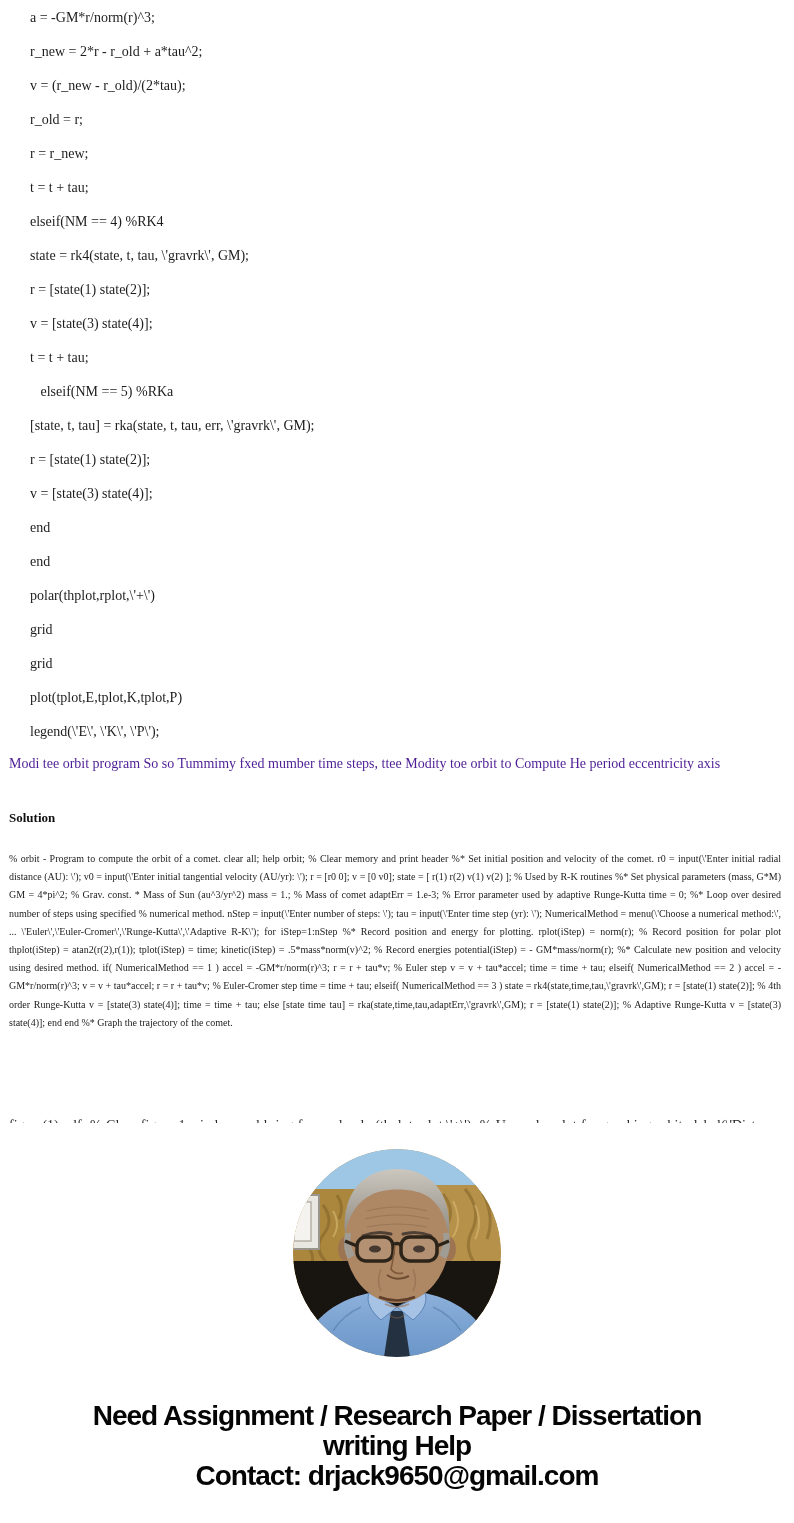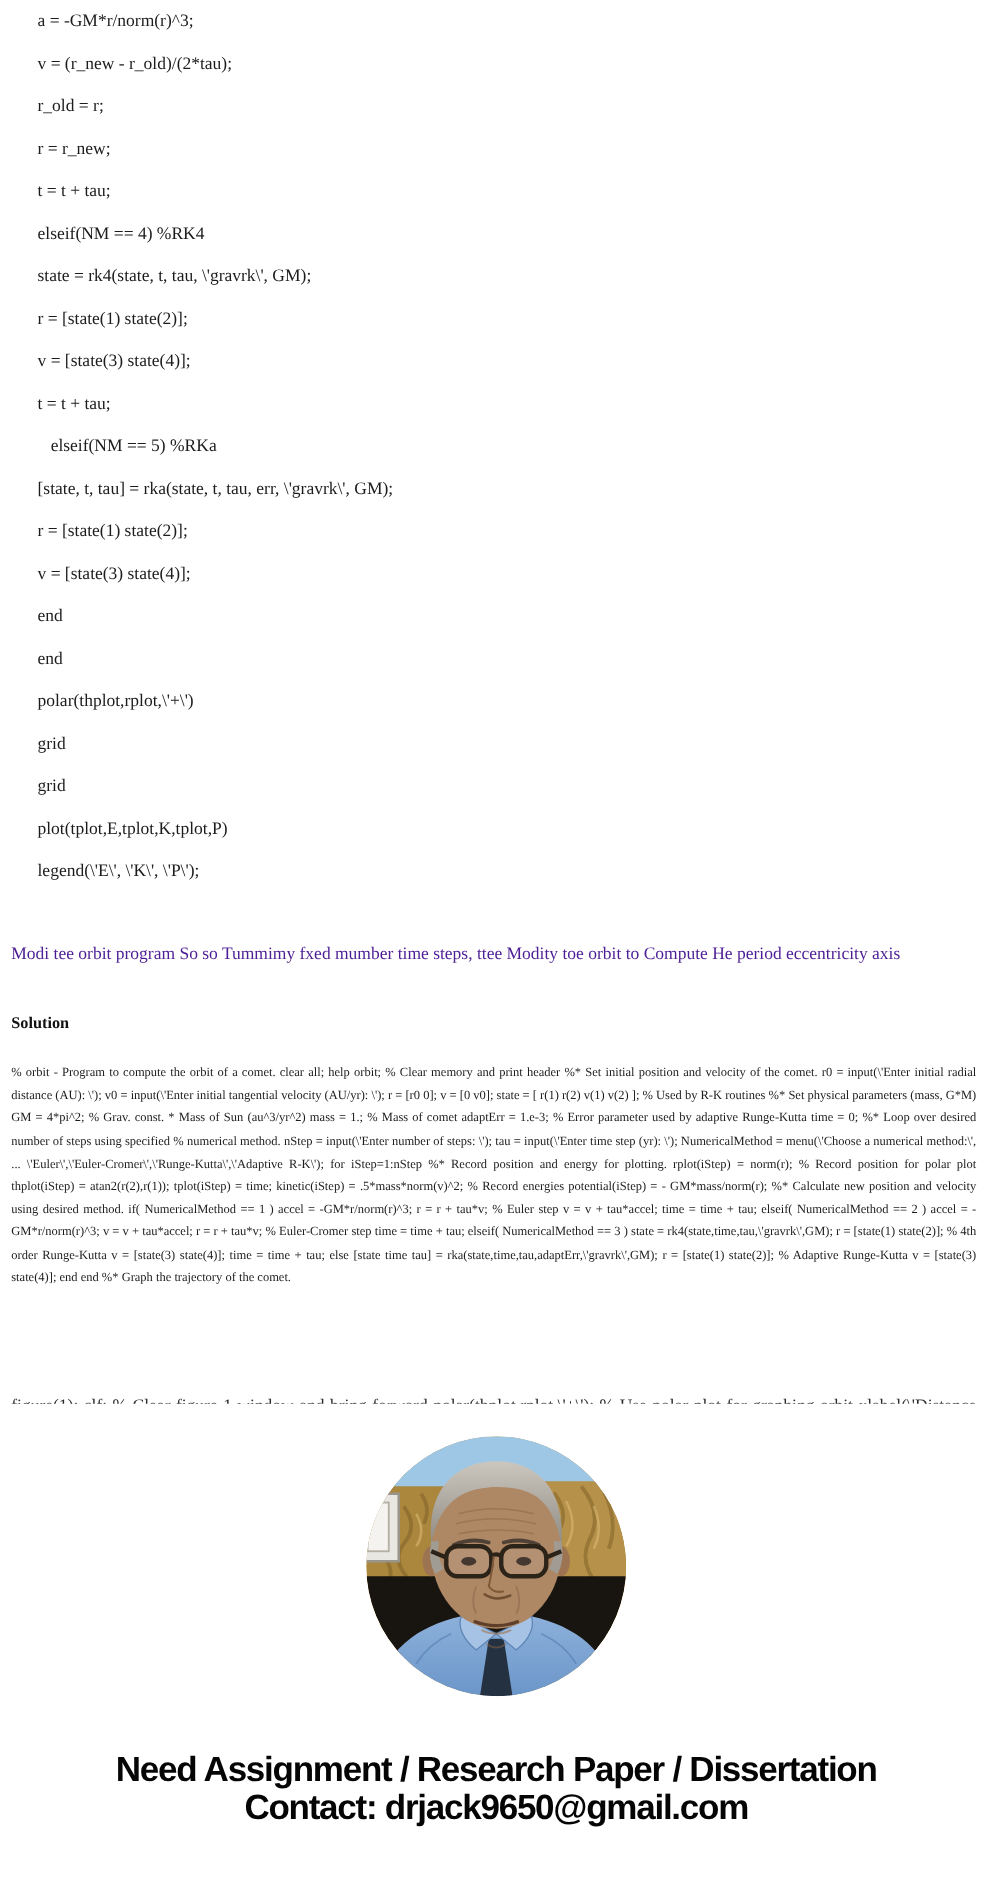--- a/index.html
+++ b/index.html
@@ -47,20 +47,21 @@
   }
   .footer div{white-space:nowrap;}
 </style>
 </head>
 <body>
 
 <div id="page">
 
   <div class="code-block">
       <div class="code-line">a = -GM*r/norm(r)^3;</div>
+      <div class="code-line">r_new = 2*r - r_old + a*tau^2;</div>
       <div class="code-line">v = (r_new - r_old)/(2*tau);</div>
       <div class="code-line">r_old = r;</div>
       <div class="code-line">r = r_new;</div>
       <div class="code-line">t = t + tau;</div>
       <div class="code-line">elseif(NM == 4) %RK4</div>
       <div class="code-line">state = rk4(state, t, tau, \'gravrk\', GM);</div>
       <div class="code-line">r = [state(1) state(2)];</div>
       <div class="code-line">v = [state(3) state(4)];</div>
       <div class="code-line">t = t + tau;</div>
       <div class="code-line">   elseif(NM == 5) %RKa</div>
@@ -162,16 +163,17 @@
           <path d="M96,166 q8,6 16,0"></path>
         </g>
         <path d="M86,148 q18,7 36,0" stroke="#5f3e2a" stroke-width="2.5" fill="none"></path>
         <path d="M92,155 q12,6 24,0" stroke="#9c6f4c" stroke-width="1.5" fill="none" opacity="0.6"></path>
       </g>
     </svg>
   </div>
 
   <div class="footer">
     <div>Need Assignment / Research Paper / Dissertation</div>
+    <div>writing Help</div>
     <div>Contact: drjack9650@gmail.com</div>
   </div>
 
 </div>
 
 </body></html>

